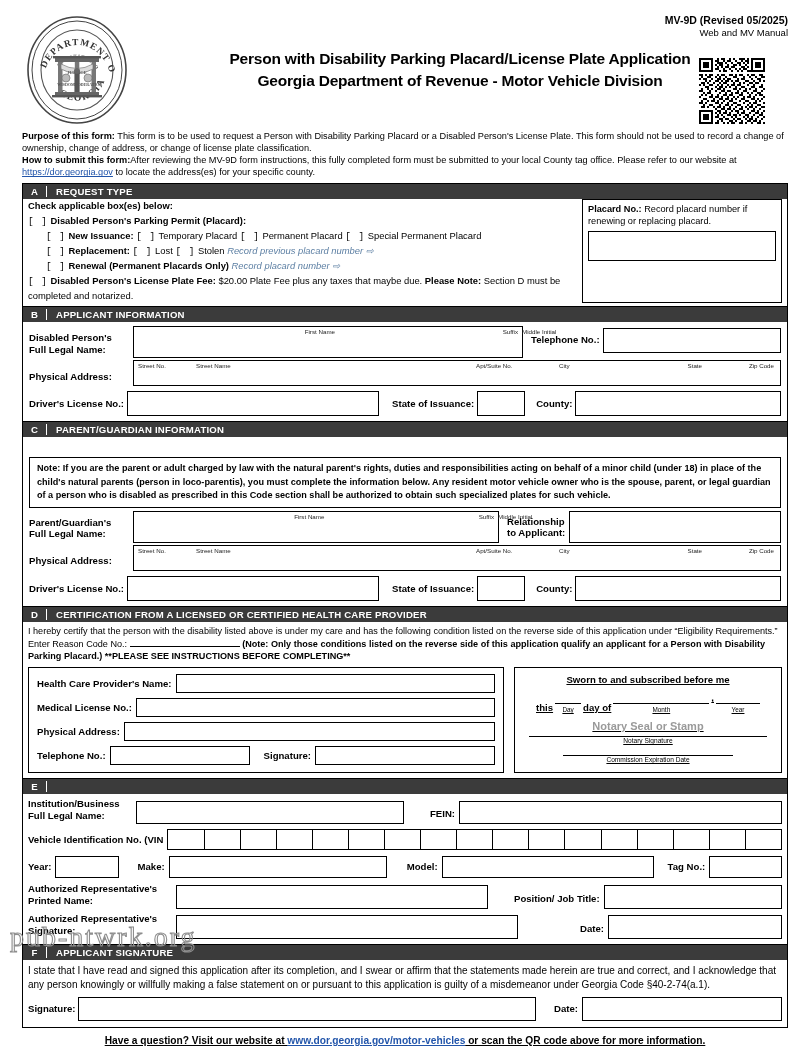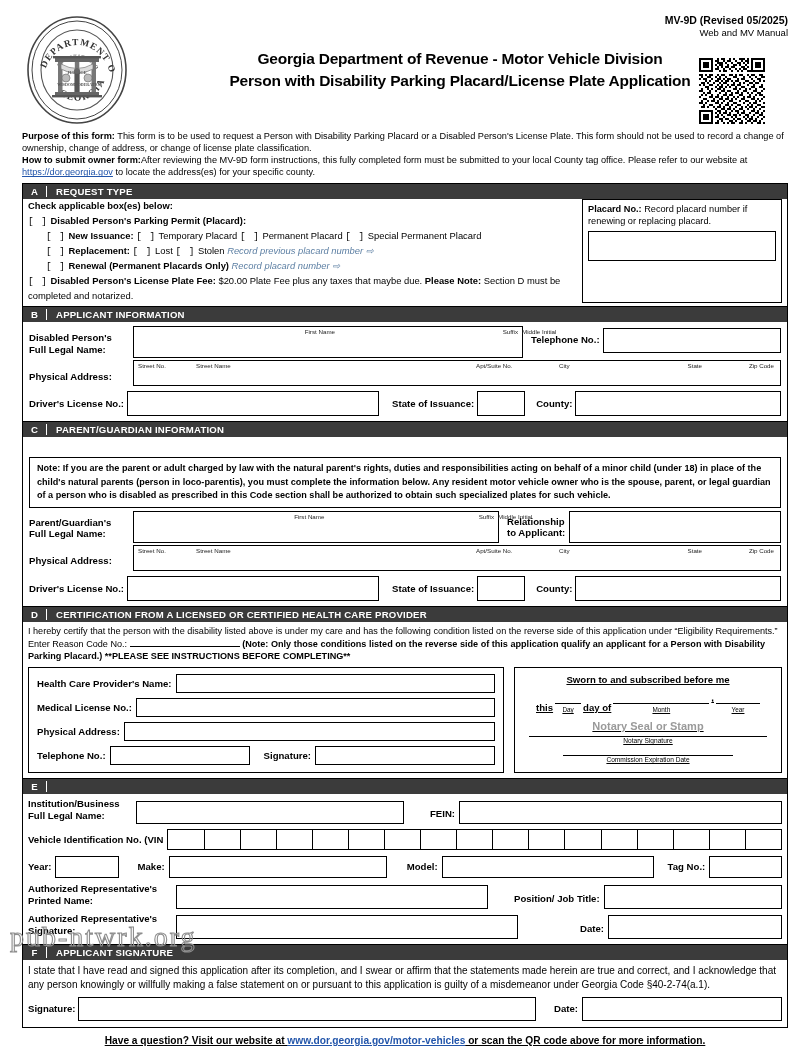--- a/index.html
+++ b/index.html
@@ -138,22 +138,22 @@
         <text x="52" y="60" font-family="Liberation Serif, serif" font-size="4.6" font-weight="bold" fill="#555" text-anchor="middle">JUSTICE</text>
         <circle cx="41" cy="64" r="4" fill="#bbb" stroke="#666" stroke-width="0.6"></circle>
         <circle cx="63" cy="64" r="4" fill="#bbb" stroke="#666" stroke-width="0.6"></circle>
         <rect x="49.5" y="58" width="5" height="20" fill="#555"></rect>
         <circle cx="52" cy="57" r="3" fill="#666"></circle>
         <text x="41" y="72" font-family="Liberation Serif, serif" font-size="4" font-weight="bold" fill="#555" text-anchor="middle">WISDOM</text>
         <text x="63" y="72" font-family="Liberation Serif, serif" font-size="4" font-weight="bold" fill="#555" text-anchor="middle">MODERATION</text>
       </svg>
     </div>
     <div class="title-wrap">
+      <div class="title-line">Person with Disability Parking Placard/License Plate Application</div>
       <div class="title-line">Georgia Department of Revenue - Motor Vehicle Division</div>
-      <div class="title-line">Person with Disability Parking Placard/License Plate Application</div>
     </div>
     <div class="corner">
       <div class="rev">MV-9D (Revised 05/2025)</div>
       <div class="sub">Web and MV Manual</div>
     </div>
     <div class="qr">
       <svg width="66" height="66" viewBox="0 0 33 33" shape-rendering="crispEdges">
         <rect width="33" height="33" fill="#fff"></rect>
         <g fill="#000">
           <path d="M0 0h7v7h-7z"></path>
@@ -451,21 +451,21 @@
         </g>
       </svg>
     </div>
   </div>
 
   <div class="purpose">
     <div>
       <b>Purpose of this form:</b><span> This form is to be used to request a Person with Disability Parking Placard or a Disabled Person's License Plate. This form should not be used to record a change of ownership, change of address, or change of license plate classification.</span>
     </div>
     <div>
-      <b>How to submit owner form:</b><span>After reviewing the MV-9D form instructions, this fully completed form must be submitted to your local County tag office. Please refer to our website at </span><a class="lnk" href="#">https://dor.georgia.gov</a><span> to locate the address(es) for your specific county.</span>
+      <b>How to submit this form:</b><span>After reviewing the MV-9D form instructions, this fully completed form must be submitted to your local County tag office. Please refer to our website at </span><a class="lnk" href="#">https://dor.georgia.gov</a><span> to locate the address(es) for your specific county.</span>
     </div>
   </div>
 
   <div class="section">
     <div class="secbar">
       <div class="ltr">A</div>
       <div class="ttl">REQUEST TYPE</div>
     </div>
     <div class="secbody" style="padding:0 5px 3px 5px;">
       <div class="a-wrap">

